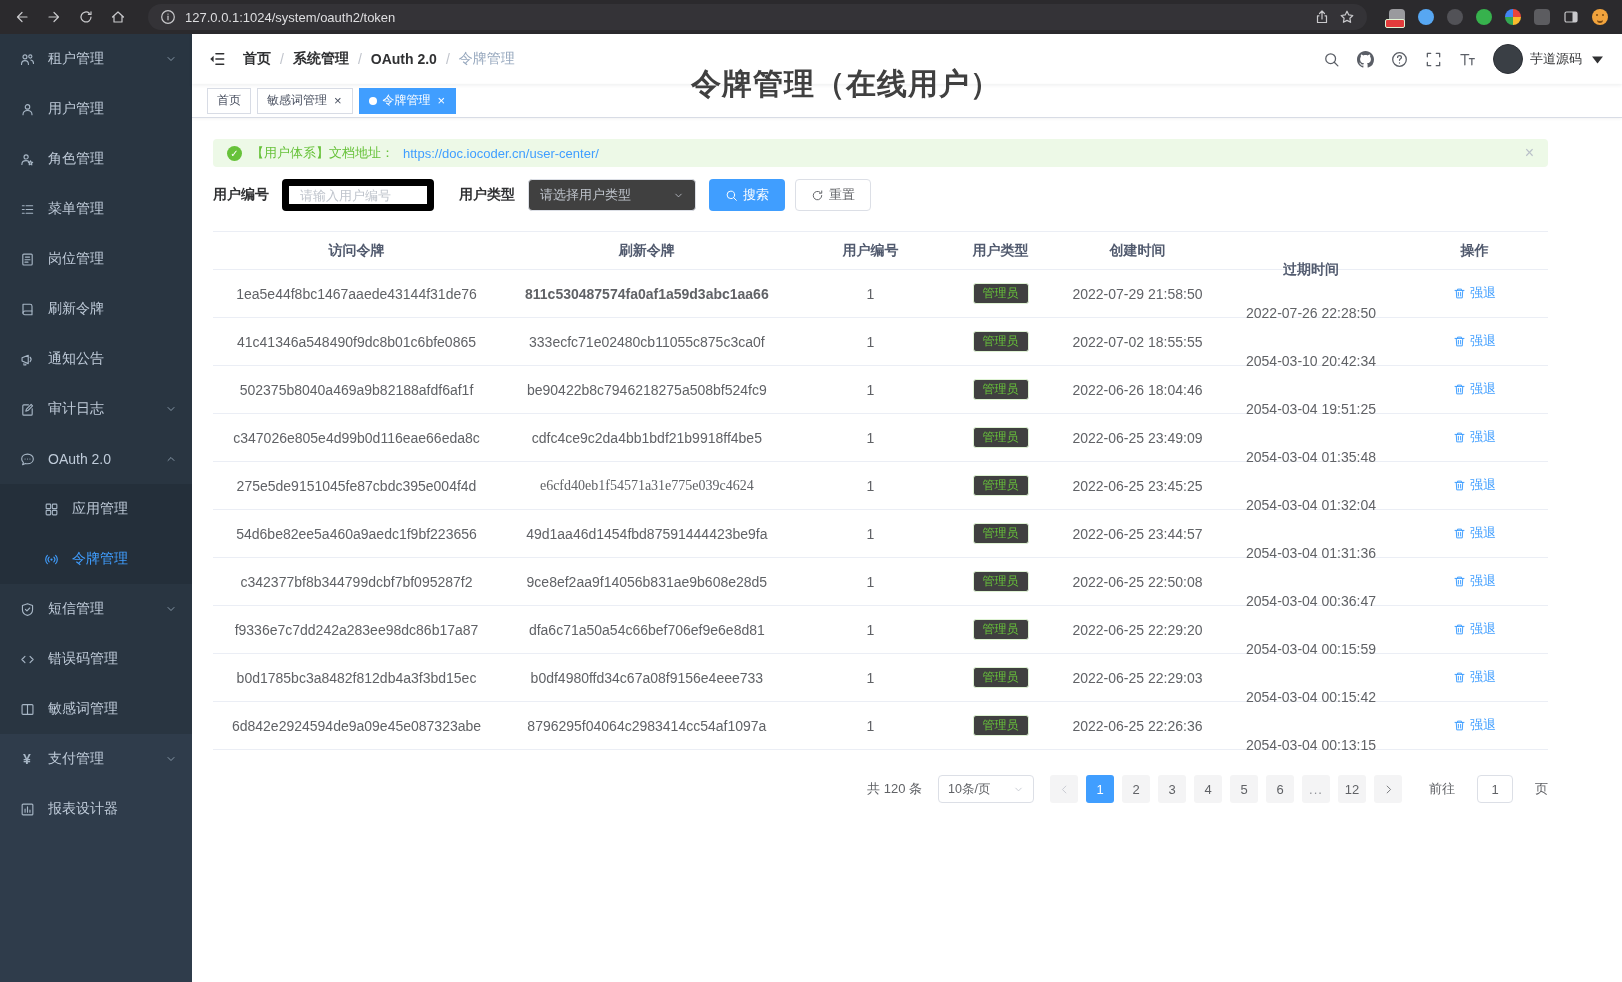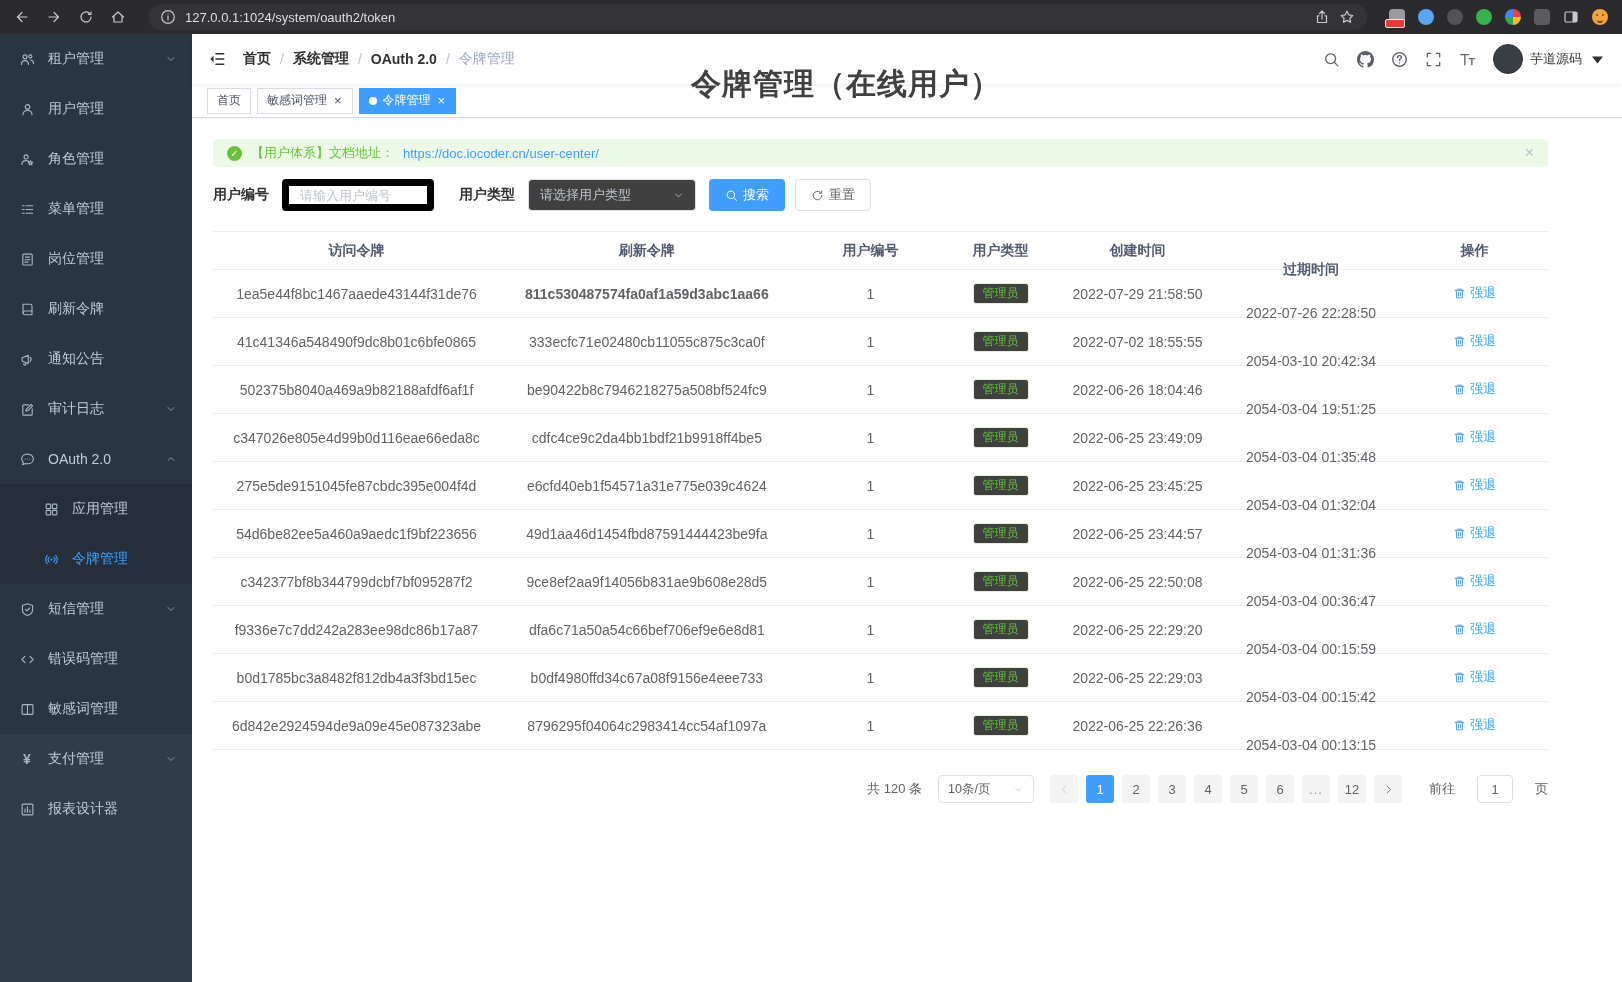--- a/index.html
+++ b/index.html
@@ -544,21 +544,21 @@
                   <span class="ic">
                     <svg viewBox="0 0 16 16" fill="none" stroke="currentColor" stroke-width="1.2" stroke-linecap="round" stroke-linejoin="round">
                       <path d="M2.5 4.2h11M5.6 4.2V2.6h4.8v1.6M4 4.2l.6 9.2h6.8l.6-9.2M6.6 6.6v4.4M9.4 6.6v4.4"></path>
                     </svg>
                   </span>
                   <span class="act-label">强退</span>
                 </span></span>
             </div>
             <div class="trow">
               <span class="cell c0" style="display: inline-block;">275e5de9151045fe87cbdc395e004f4d</span>
-              <span class="cell c1" style="display: inline-block;">e6cfd40eb1f54571a31e775e039c4624</span>
+              <span class="cell c1" style="display: inline-block; font-family: Liberation Serif, serif;">e6cfd40eb1f54571a31e775e039c4624</span>
               <span class="cell c2" style="display: inline-block;">1</span>
               <span class="cell c3" style="display: inline-block;"><span class="badge">管理员</span></span>
               <span class="cell c4" style="display: inline-block;">2022-06-25 23:45:25</span>
               <span class="cell c5" style="display: inline-block;">2054-03-04 01:32:04</span>
               <span class="cell c6" style="display: inline-block;"><span class="act">
                   <span class="ic">
                     <svg viewBox="0 0 16 16" fill="none" stroke="currentColor" stroke-width="1.2" stroke-linecap="round" stroke-linejoin="round">
                       <path d="M2.5 4.2h11M5.6 4.2V2.6h4.8v1.6M4 4.2l.6 9.2h6.8l.6-9.2M6.6 6.6v4.4M9.4 6.6v4.4"></path>
                     </svg>
                   </span>

